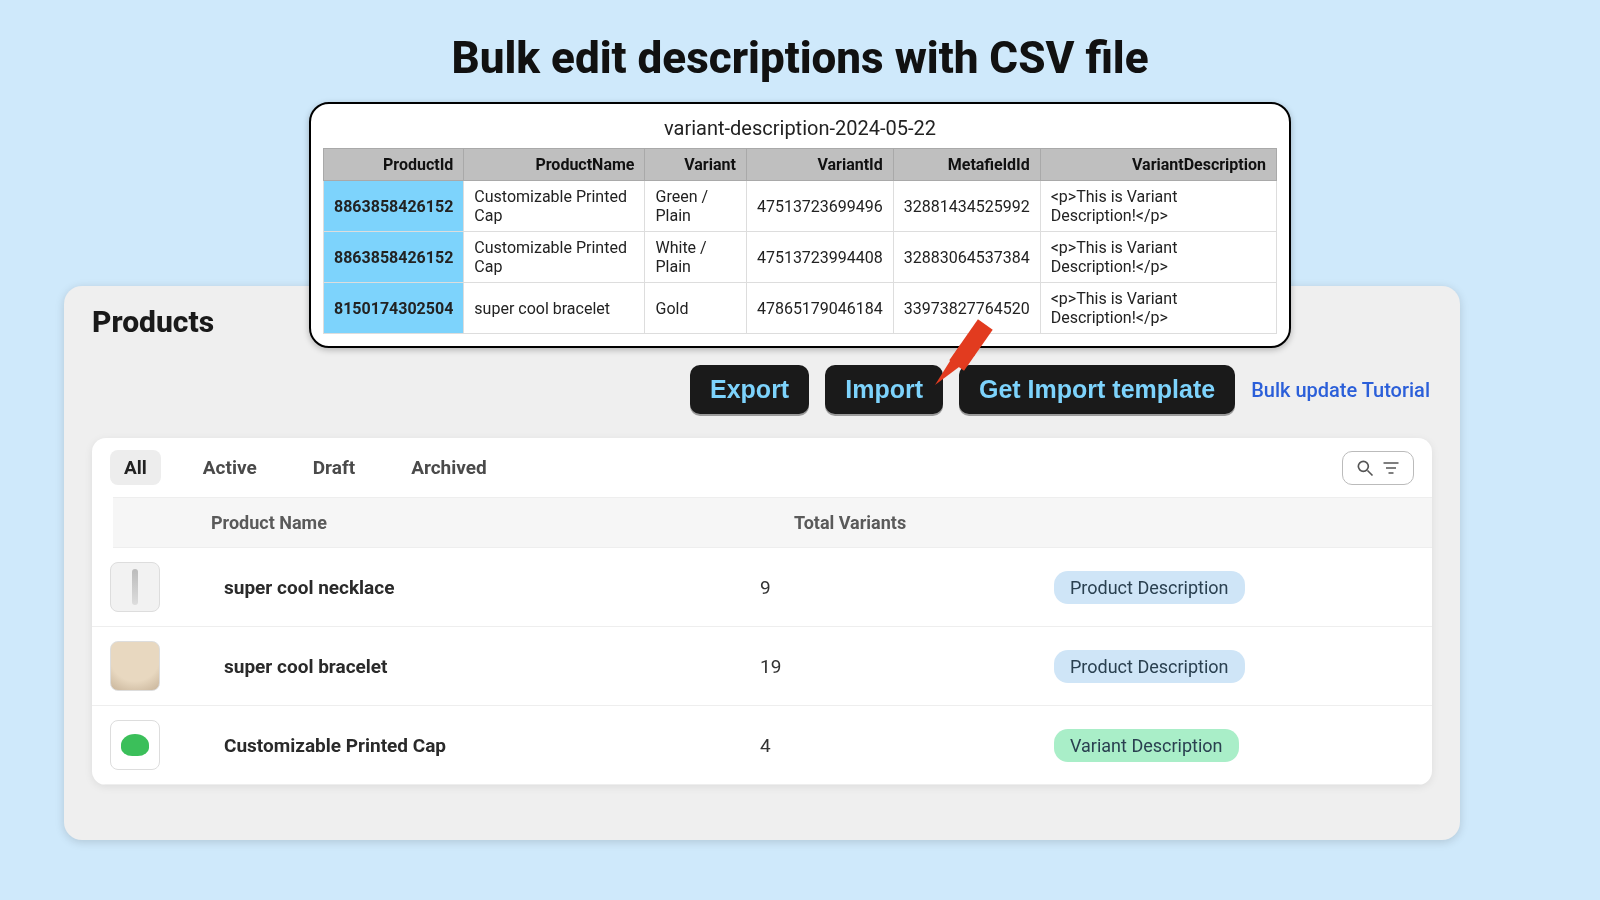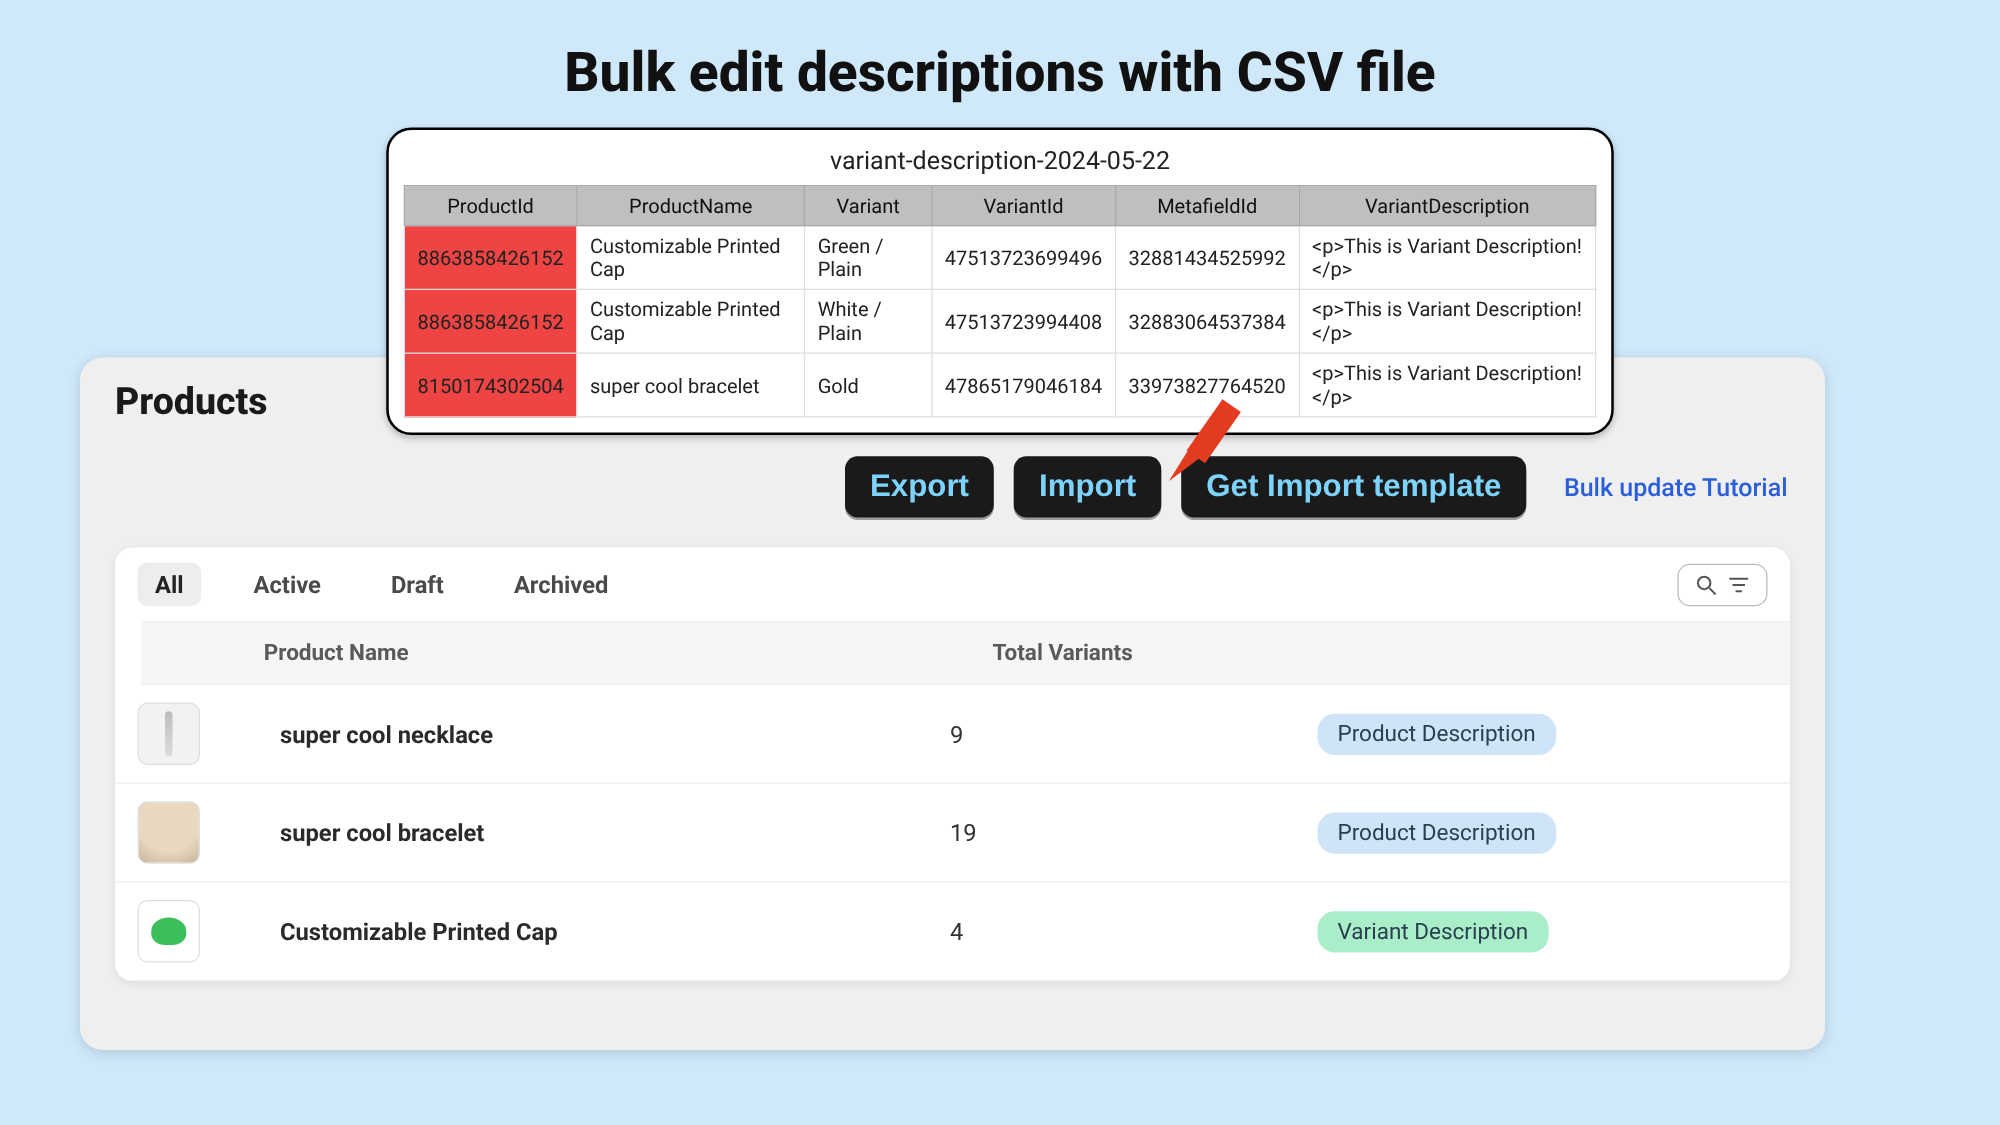--- a/index.html
+++ b/index.html
@@ -37,34 +37,34 @@
     color: #222;
     padding: 2px 0 8px;
   }
   .csv-table {
     width: 100%;
     border-collapse: collapse;
     font-size: 16px;
   }
   .csv-table th {
     background: #bfbfbf;
-    text-align: center;
-    font-weight: 400;
+    text-align: right;
+    font-weight: 700;
     padding: 6px 10px;
     border: 1px solid #a9a9a9;
     color: #111;
   }
   .csv-table td {
     padding: 6px 10px;
     border: 1px solid #ddd;
     color: #222;
   }
   .csv-table td:first-child {
-    background: #ef4444;
-    font-weight: 400;
+    background: #7dd3fc;
+    font-weight: 700;
   }
 
   
   .products-panel {
     position: absolute;
     left: 64px;
     right: 140px;
     top: 286px;
     bottom: 60px;
     background: #efefef;
@@ -95,21 +95,20 @@
     font-size: 25px;
     font-weight: 600;
     cursor: pointer;
     box-shadow: 0 2px 0 rgba(0,0,0,0.35);
   }
   .tutorial-link {
     color: #2b5fd9;
     font-size: 20px;
     font-weight: 500;
     text-decoration: none;
-    margin-left: 14px;
   }
 
   .list-card {
     background: #fff;
     border-radius: 14px;
     margin-top: 4px;
     box-shadow: 0 2px 8px rgba(0,0,0,0.08);
     overflow: hidden;
   }
   .tabs-row {

